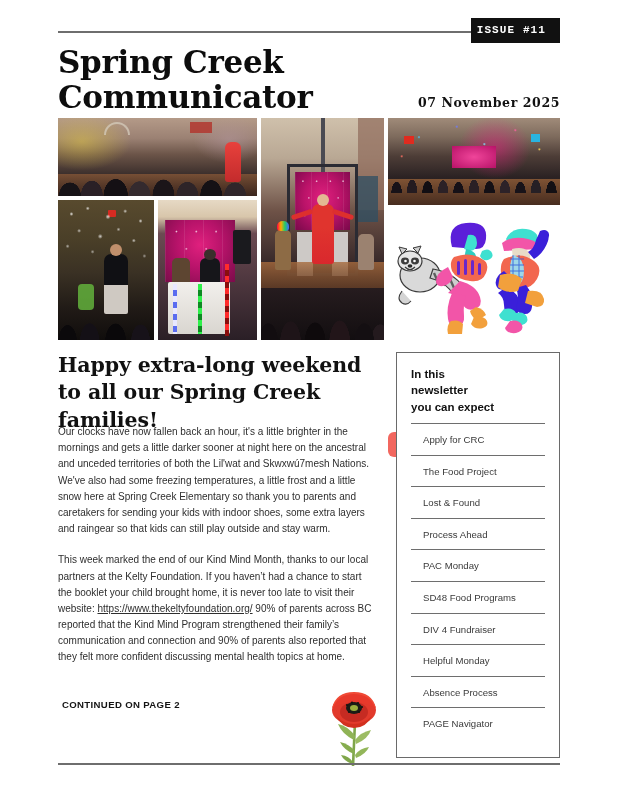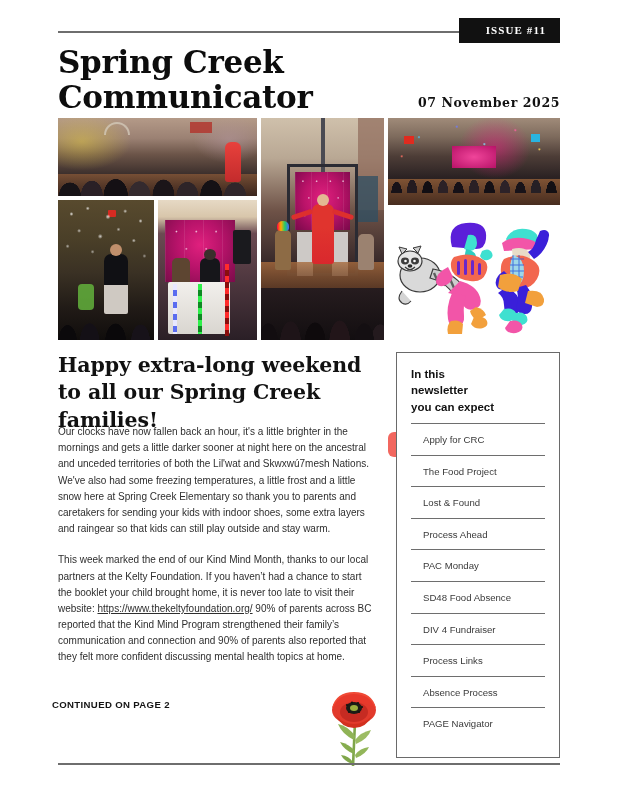--- a/index.html
+++ b/index.html
@@ -43,23 +43,23 @@
 
   .issue-badge {
     position: absolute;
     right: 0;
     top: 0;
     background: #111111;
     color: #ffffff;
     font-size: 11px;
     font-weight: bold;
     letter-spacing: 1.1px;
-    padding: 7px 14px 7px 27px;
+    padding: 7px 14px 7px 6px;
     line-height: 1;
-    font-family: Liberation Serif, serif;
+    font-family: Liberation Mono, monospace;
   }
 
   .wordmark {
     position: absolute;
     left: 0;
     top: 27px;
     font-family: "DejaVu Serif", "Liberation Serif", serif;
     font-weight: bold;
     font-size: 31px;
     line-height: 1.12;
@@ -362,21 +362,21 @@
     font-family: "Liberation Sans", sans-serif;
   }
 
   .body-col a.link {
     color: #2e2e2e;
     text-decoration: underline;
   }
 
   .continued {
     position: absolute;
-    left: 52px;
+    left: 62px;
     top: 699px;
     font-size: 9.6px;
     font-weight: bold;
     letter-spacing: 0.35px;
     color: #141414;
     font-family: "Liberation Sans", sans-serif;
   }
 
   .poppy { position: absolute; left: 322px; top: 688px; width: 64px; height: 80px; }
 
@@ -606,20 +606,20 @@
 
   <aside class="sidebar">
     <div class="sidebar-title">In this
 newsletter
 you can expect</div>
     <div class="toc-item">Apply for CRC</div>
     <div class="toc-item">The Food Project</div>
     <div class="toc-item">Lost &amp; Found</div>
     <div class="toc-item">Process Ahead</div>
     <div class="toc-item">PAC Monday</div>
-    <div class="toc-item">SD48 Food Absence</div>
+    <div class="toc-item">SD48 Food Programs</div>
     <div class="toc-item">DIV 4 Fundraiser</div>
-    <div class="toc-item">Process Links</div>
+    <div class="toc-item">Helpful Monday</div>
     <div class="toc-item">Absence Process</div>
     <div class="toc-item">PAGE Navigator</div>
   </aside>
 
 </div>
 
 </body></html>

